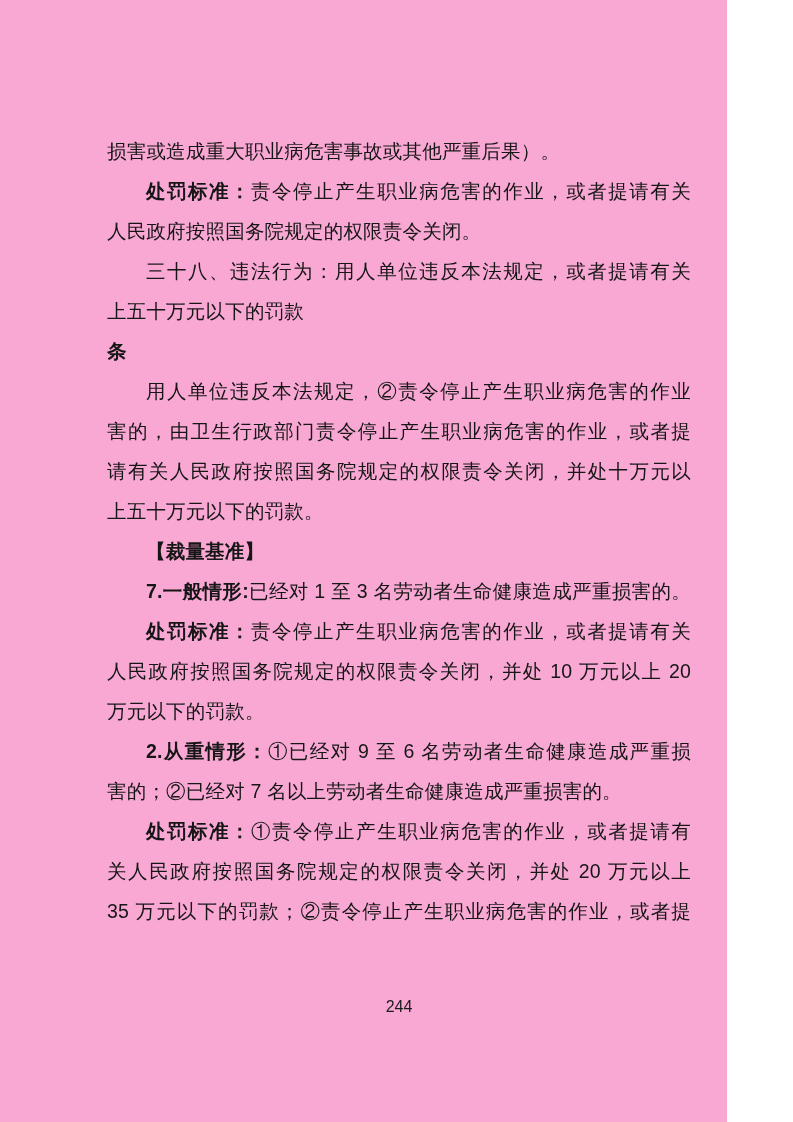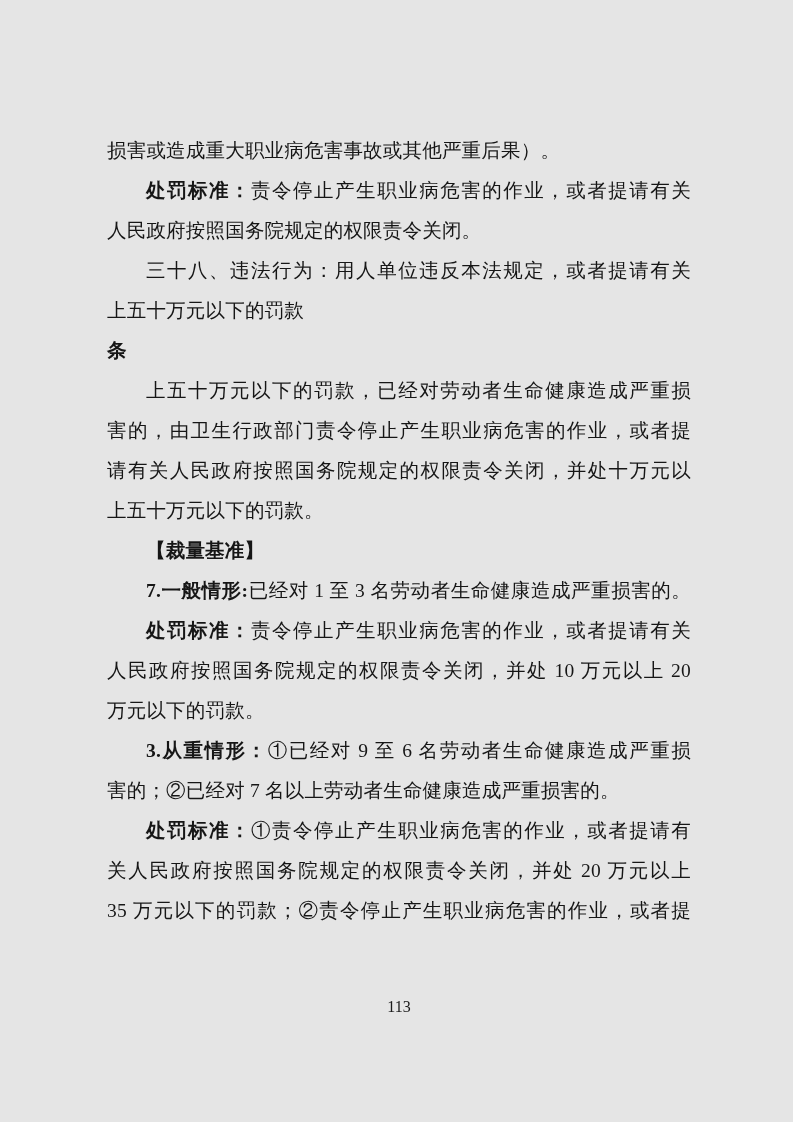--- a/index.html
+++ b/index.html
@@ -2,25 +2,25 @@
 <html><head>
 <meta charset="utf-8">
 <style>
   html, body {
     margin: 0;
     padding: 0;
     background: #ffffff;
   }
   .page {
     position: relative;
-    width: 793px;
+    width: 727px;
     height: 1122px;
-    background: #e5e5e5;
+    background: #f9a8d4;
     overflow: hidden;
-    font-family: Liberation Serif, serif;
+    font-family: Liberation Sans, sans-serif;
     color: #161616;
   }
   .doc-body {
     position: absolute;
     left: 107px;
     top: 131px;
     width: 584px;
   }
   .line {
     font-size: 19.5px;
@@ -58,29 +58,29 @@
 <body>
 
 <div class="page">
   <div class="doc-body">
       <div class="line"><span class="run">损害或造成重大职业病危害事故或其他严重后果）。</span></div>
       <div class="line justify indent"><span class="run bold">处罚标准：</span><span class="run">责令停止产生职业病危害的作业，或者提请有关</span></div>
       <div class="line"><span class="run">人民政府按照国务院规定的权限责令关闭。</span></div>
       <div class="line justify indent"><span class="run">三十八、违法行为：用人单位违反本法规定，或者提请有关</span></div>
       <div class="line"><span class="run">上五十万元以下的罚款</span></div>
       <div class="line"><span class="run bold">条</span></div>
-      <div class="line justify indent"><span class="run">上五十万元以下的罚款，已经对劳动者生命健康造成严重损</span></div>
+      <div class="line justify indent"><span class="run">用人单位违反本法规定，②责令停止产生职业病危害的作业</span></div>
       <div class="line justify"><span class="run">害的，由卫生行政部门责令停止产生职业病危害的作业，或者提</span></div>
       <div class="line justify"><span class="run">请有关人民政府按照国务院规定的权限责令关闭，并处十万元以</span></div>
       <div class="line"><span class="run">上五十万元以下的罚款。</span></div>
       <div class="line indent"><span class="run bold">【裁量基准】</span></div>
       <div class="line justify indent"><span class="run bold">7.一般情形:</span><span class="run">已经对 1 至 3 名劳动者生命健康造成严重损害的。</span></div>
       <div class="line justify indent"><span class="run bold">处罚标准：</span><span class="run">责令停止产生职业病危害的作业，或者提请有关</span></div>
       <div class="line justify"><span class="run">人民政府按照国务院规定的权限责令关闭，并处 10 万元以上 20</span></div>
       <div class="line"><span class="run">万元以下的罚款。</span></div>
-      <div class="line justify indent"><span class="run bold">3.从重情形：</span><span class="run">①已经对 9 至 6 名劳动者生命健康造成严重损</span></div>
+      <div class="line justify indent"><span class="run bold">2.从重情形：</span><span class="run">①已经对 9 至 6 名劳动者生命健康造成严重损</span></div>
       <div class="line"><span class="run">害的；②已经对 7 名以上劳动者生命健康造成严重损害的。</span></div>
       <div class="line justify indent"><span class="run bold">处罚标准：</span><span class="run">①责令停止产生职业病危害的作业，或者提请有</span></div>
       <div class="line justify"><span class="run">关人民政府按照国务院规定的权限责令关闭，并处 20 万元以上</span></div>
       <div class="line justify"><span class="run">35 万元以下的罚款；②责令停止产生职业病危害的作业，或者提</span></div>
     </div>
-  <div class="page-number">113</div>
+  <div class="page-number">244</div>
 </div>
 
 </body></html>

